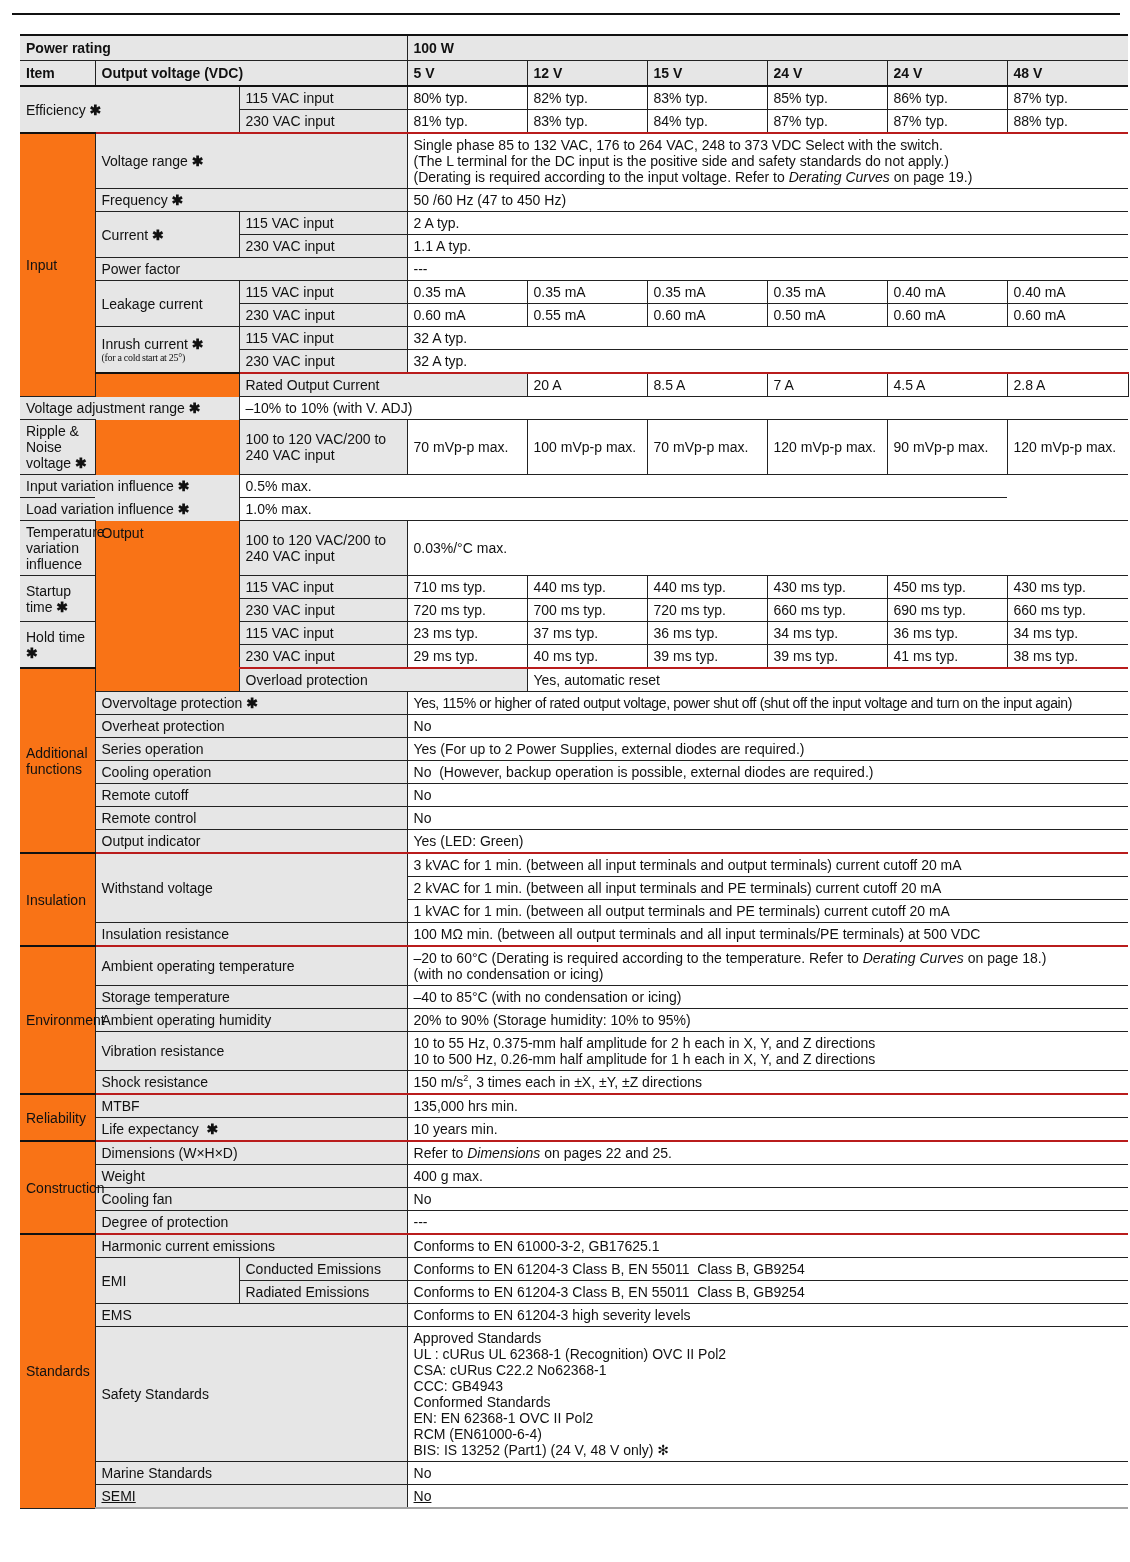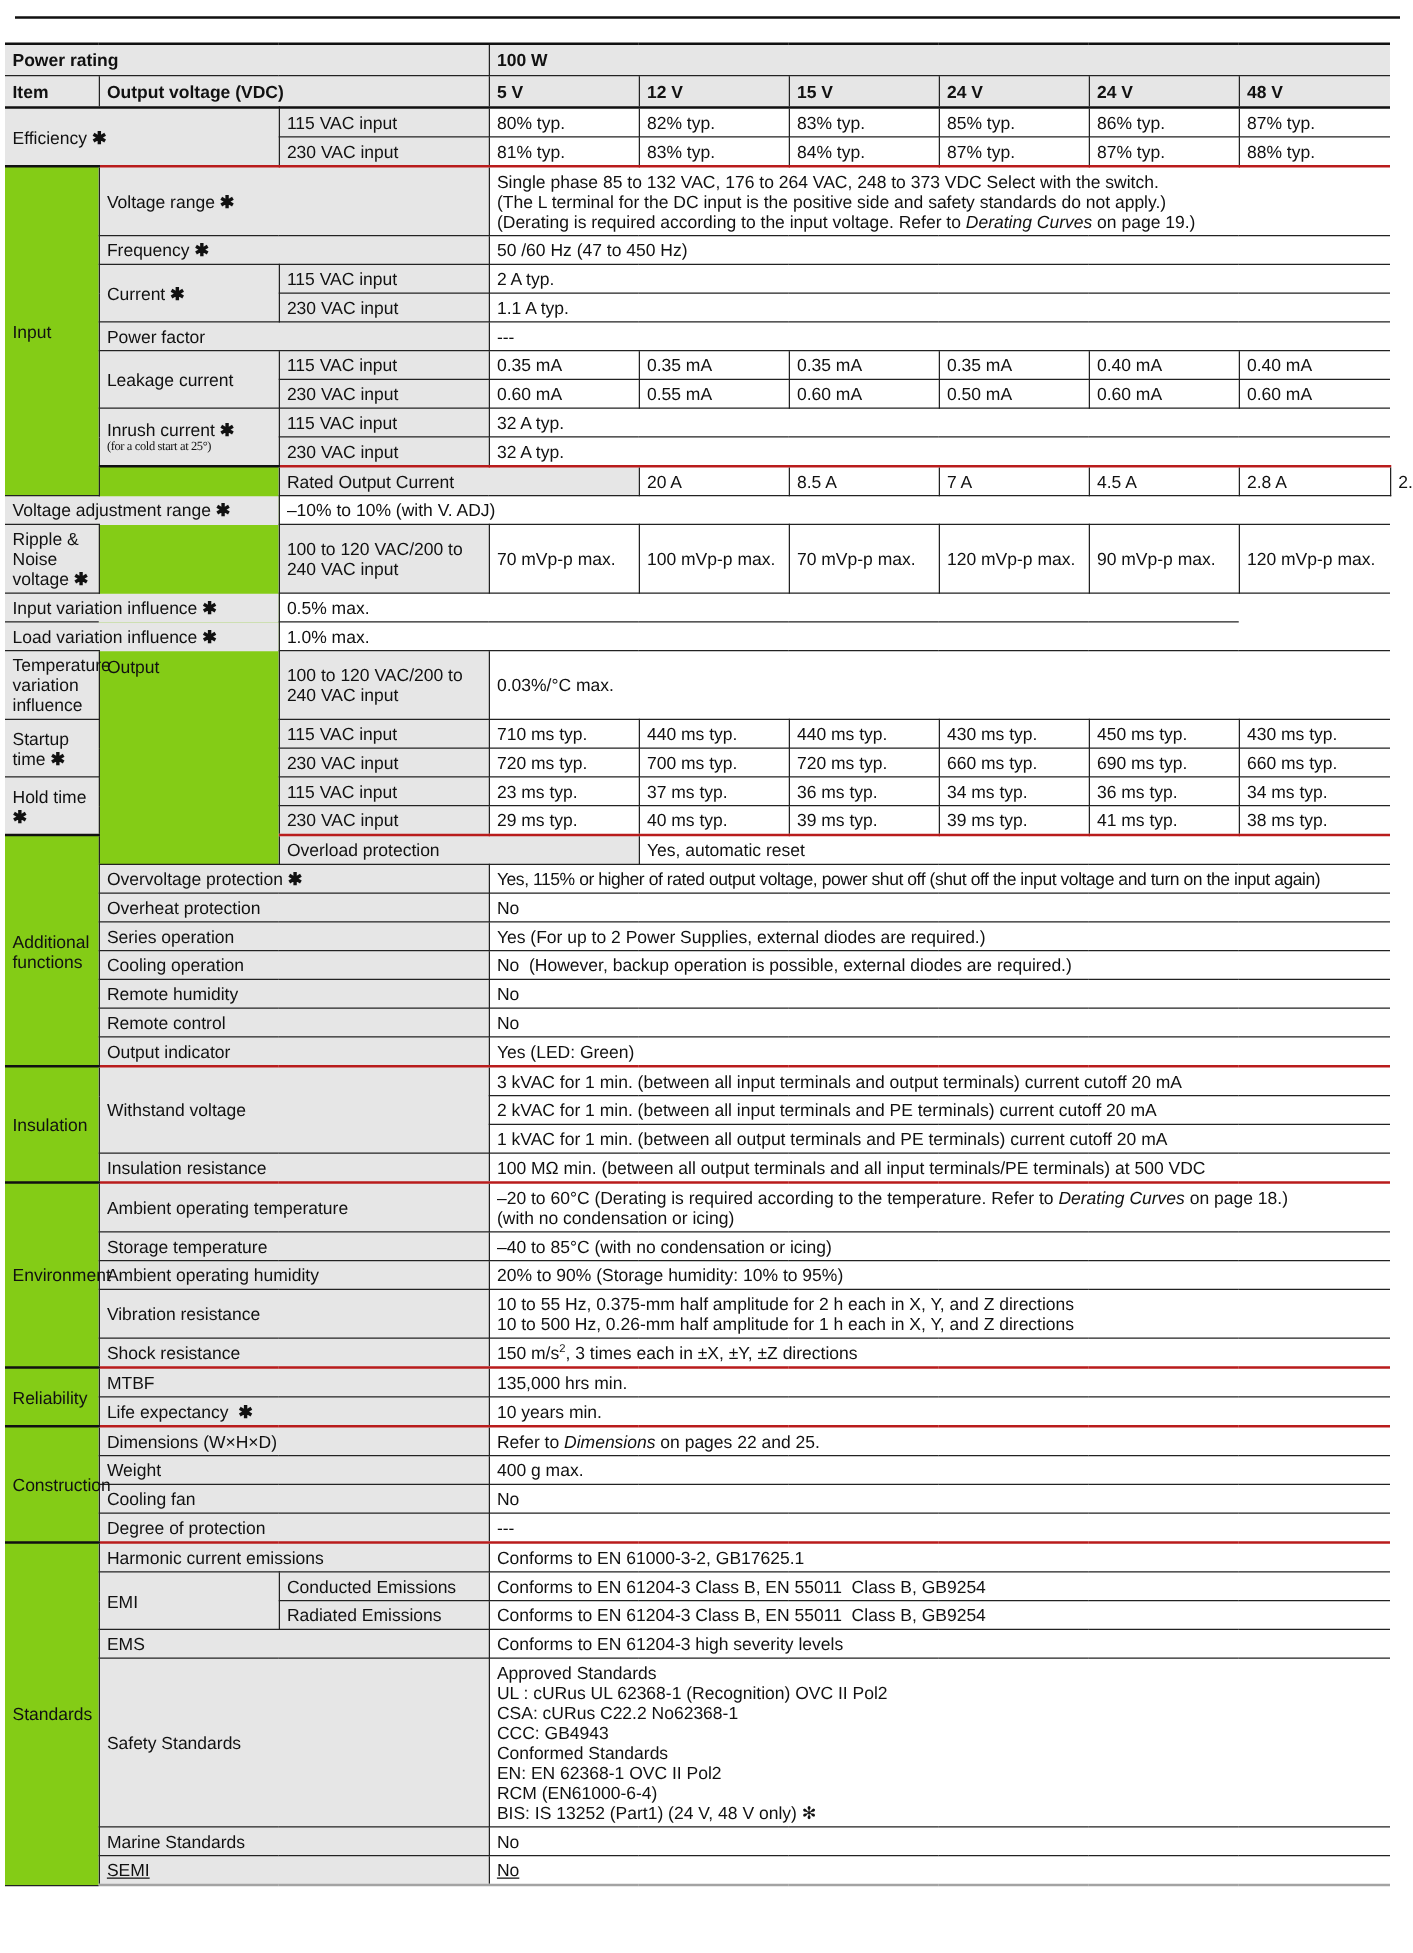--- a/index.html
+++ b/index.html
@@ -1,21 +1,21 @@
 <!DOCTYPE html>
 <html><head>
 <meta charset="utf-8">
 <style>
   html, body { margin: 0; padding: 0; background: #ffffff; }
   body { width: 1130px; height: 1562px; position: relative; font-family: "Liberation Sans", sans-serif; color: #111; }
   .top-rule { position: absolute; left: 12px; top: 13px; width: 1108px; height: 2px; background: #111; }
-  table.spec { position: absolute; left: 4px; top: 34px; width: 1108px; border-collapse: collapse; table-layout: fixed; font-size: 14px; line-height: 16px; }
+  table.spec { position: absolute; left: 20px; top: 34px; width: 1108px; border-collapse: collapse; table-layout: fixed; font-size: 14px; line-height: 16px; }
   table.spec td, table.spec th { border: 1px solid #222; padding: 3px 6px; vertical-align: middle; text-align: left; font-weight: normal; }
   table.spec th, td.lab { background: #e6e6e6; font-weight: bold; }
-  td.cat { background: #84cc16; font-weight: bold; border-top: 2px solid #111 !important; }
+  td.cat { background: #f97316; font-weight: bold; border-top: 2px solid #111 !important; }
   tr.grp td { border-top: 2px solid #b91c1c; }
   tr.hdr1 th { border-top: 2px solid #111; height: 18px; }
   tr.hdr2 th { border-bottom: 2px solid #111; height: 18px; margin-left: 13px; }
   th.r { text-align: right; }
   th.c { text-align: center; }
   table.spec tr:last-child td { border-bottom: 2px solid #a3a3a3; text-decoration: underline; }
   table.spec td:first-child, table.spec th:first-child { border-left: none; }
   table.spec td:last-child, table.spec th:last-child { border-right: none; }
   td.lab .note { font-weight: normal; font-size: 10px; letter-spacing: -0.3px; display: block; line-height: 12px; font-family: Liberation Serif, serif; }
   .star { font-weight: bold; }
@@ -222,21 +222,21 @@
   </tr>
   <tr>
     <td class="lab" colspan="2">Series operation</td>
     <td colspan="6">Yes (For up to 2 Power Supplies, external diodes are required.)</td>
   </tr>
   <tr>
     <td class="lab" colspan="2">Cooling operation</td>
     <td colspan="6" style="white-space:pre">No  (However, backup operation is possible, external diodes are required.)</td>
   </tr>
   <tr>
-    <td class="lab" colspan="2">Remote humidity</td>
+    <td class="lab" colspan="2">Remote cutoff</td>
     <td colspan="6">No</td>
   </tr>
   <tr>
     <td class="lab" colspan="2">Remote control</td>
     <td colspan="6">No</td>
   </tr>
   <tr>
     <td class="lab" colspan="2">Output indicator</td>
     <td colspan="6">Yes (LED: Green)</td>
   </tr>

